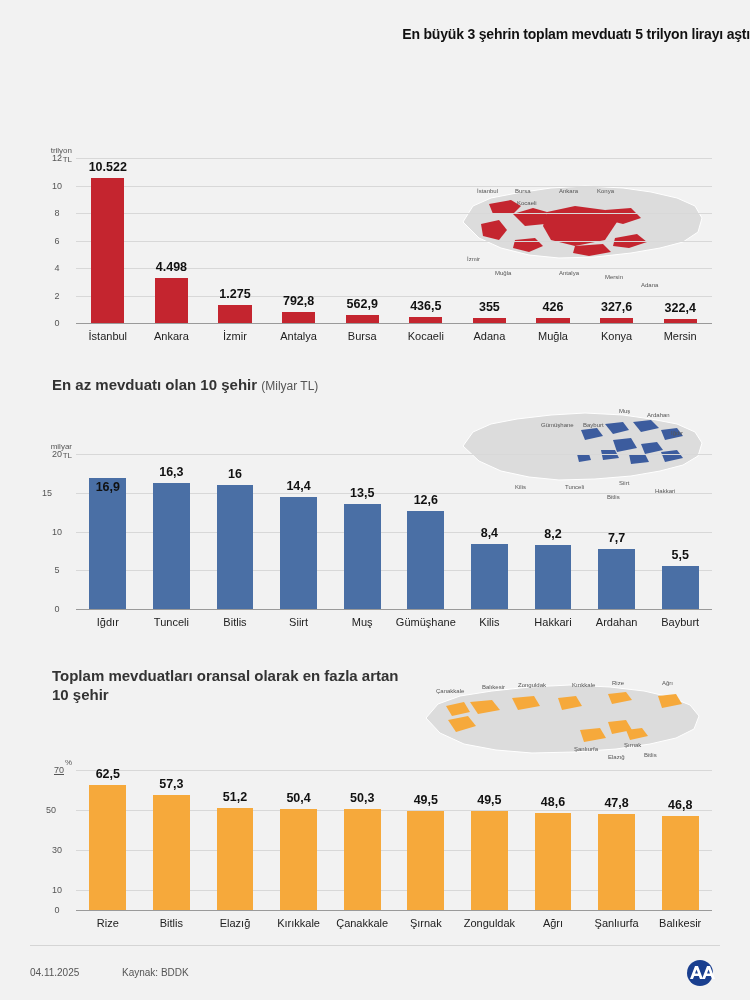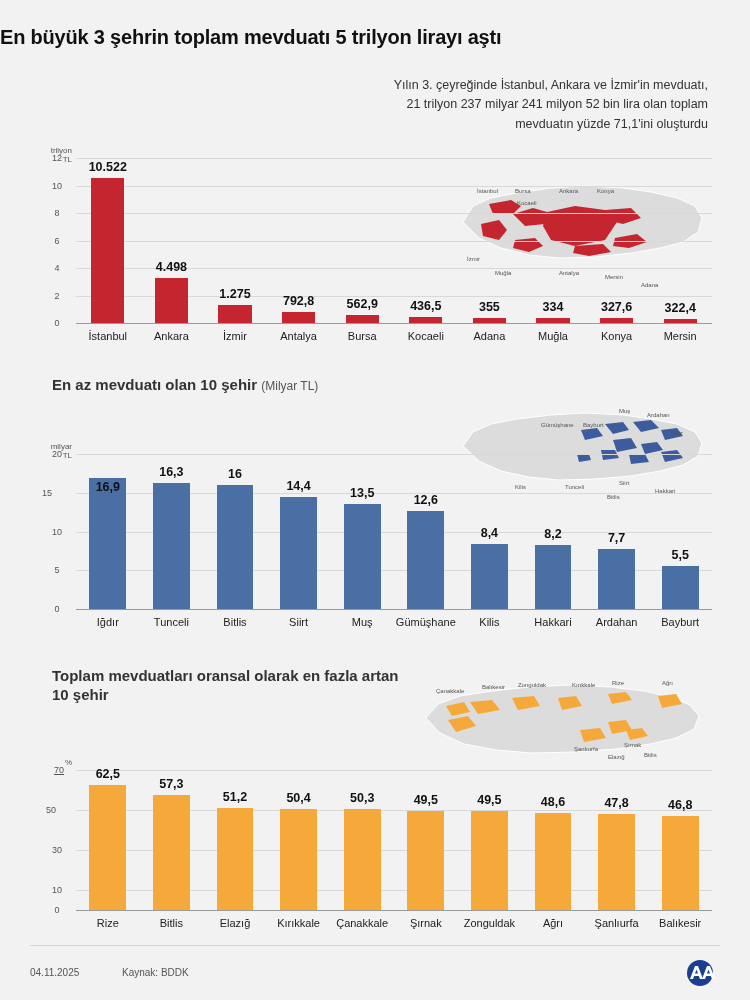--- a/index.html
+++ b/index.html
@@ -8,22 +8,22 @@
     background:#f2f2f2;
     font-family:"Liberation Sans", sans-serif;
     color:#222;
     position:relative;
     overflow:hidden;
   }
   .page{position:relative;width:750px;height:1000px;background:#f2f2f2;}
 
   .headline{
     position:absolute;top:26px;left:0;width:750px;
-    text-align:left;
-    font-size:20px;font-weight:bold;color:#111;
+    text-align:right;
+    font-size:14px;font-weight:bold;color:#111;
     letter-spacing:-0.2px;
   }
 
   
   .sec1-title{
     position:absolute;left:52px;top:80px;width:330px;
     font-size:15px;font-weight:bold;color:#333;line-height:1.28;
   }
   .sec1-title .unit{font-weight:normal;font-size:12px;color:#555;}
 
@@ -75,21 +75,20 @@
   .divider{position:absolute;left:30px;right:30px;height:1px;background:#d5d5d5;}
 </style>
 </head>
 <body>
 
 <div class="page">
 
   <div class="headline">En büyük 3 şehrin toplam mevduatı 5 trilyon lirayı aştı</div>
 
 
-  <div class="intro">Yılın 3. çeyreğinde İstanbul, Ankara ve İzmir'in mevduatı, 21 trilyon 237 milyar 241 milyon 52 bin lira olan toplam mevduatın yüzde 71,1'ini oluşturdu</div>
 
   <div class="mapwrap" id="map1" style="left:455px;top:160px;width:255px;height:135px;">
     <svg width="255" height="135" viewBox="0 0 255 135">
       <path d="M8,62 L18,46 L36,38 L62,33 L96,28 L130,26 L168,28 L196,32 L222,38 L240,46 L247,58 L243,72 L228,82 L205,88 L176,93 L140,97 L104,98 L74,95 L46,88 L24,78 Z" fill="#dcdcdc" stroke="#ffffff" stroke-width="1"></path>
       <path d="M34,44 L56,40 L66,46 L58,54 L38,54 Z" fill="#c4252f"></path>
       <path d="M58,54 L78,48 L92,52 L90,64 L70,66 Z" fill="#c4252f"></path>
       <path d="M26,64 L44,60 L52,70 L44,80 L28,76 Z" fill="#c4252f"></path>
       <path d="M92,52 L120,46 L150,50 L162,62 L150,80 L120,86 L96,80 L88,66 Z" fill="#c4252f"></path>
       <path d="M60,80 L80,78 L88,86 L74,92 L58,88 Z" fill="#c4252f"></path>
       <path d="M120,86 L148,84 L156,92 L134,96 L118,93 Z" fill="#c4252f"></path>
@@ -139,21 +138,21 @@
       <div class="bar" style="left: 315.664px; width: 33.072px; height: 7.73987px; top: 179.26px; background: rgb(196, 37, 47);"></div>
       <div class="bar-val" style="left: 300.4px; width: 63.6px; top: 161.26px;">562,9</div>
       <div class="cat" style="left: 296.4px; width: 71.6px; top: 194px;">Bursa</div>
       <div class="bar" style="left: 379.264px; width: 33.072px; height: 6.00187px; top: 180.998px; background: rgb(196, 37, 47);"></div>
       <div class="bar-val" style="left: 364px; width: 63.6px; top: 162.998px;">436,5</div>
       <div class="cat" style="left: 360px; width: 71.6px; top: 194px;">Kocaeli</div>
       <div class="bar" style="left: 442.864px; width: 33.072px; height: 4.88125px; top: 182.119px; background: rgb(196, 37, 47);"></div>
       <div class="bar-val" style="left: 427.6px; width: 63.6px; top: 164.119px;">355</div>
       <div class="cat" style="left: 423.6px; width: 71.6px; top: 194px;">Adana</div>
       <div class="bar" style="left: 506.464px; width: 33.072px; height: 4.5925px; top: 182.407px; background: rgb(196, 37, 47);"></div>
-      <div class="bar-val" style="left: 491.2px; width: 63.6px; top: 164.407px;">334</div>
+      <div class="bar-val" style="left: 491.2px; width: 63.6px; top: 164.407px;">426</div>
       <div class="cat" style="left: 487.2px; width: 71.6px; top: 194px;">Muğla</div>
       <div class="bar" style="left: 570.064px; width: 33.072px; height: 4.5045px; top: 182.495px; background: rgb(196, 37, 47);"></div>
       <div class="bar-val" style="left: 554.8px; width: 63.6px; top: 164.495px;">327,6</div>
       <div class="cat" style="left: 550.8px; width: 71.6px; top: 194px;">Konya</div>
       <div class="bar" style="left: 633.664px; width: 33.072px; height: 4.433px; top: 182.567px; background: rgb(196, 37, 47);"></div>
       <div class="bar-val" style="left: 618.4px; width: 63.6px; top: 164.567px;">322,4</div>
       <div class="cat" style="left: 614.4px; width: 71.6px; top: 194px;">Mersin</div>
     </div>
 
   <div class="sec2-title">

